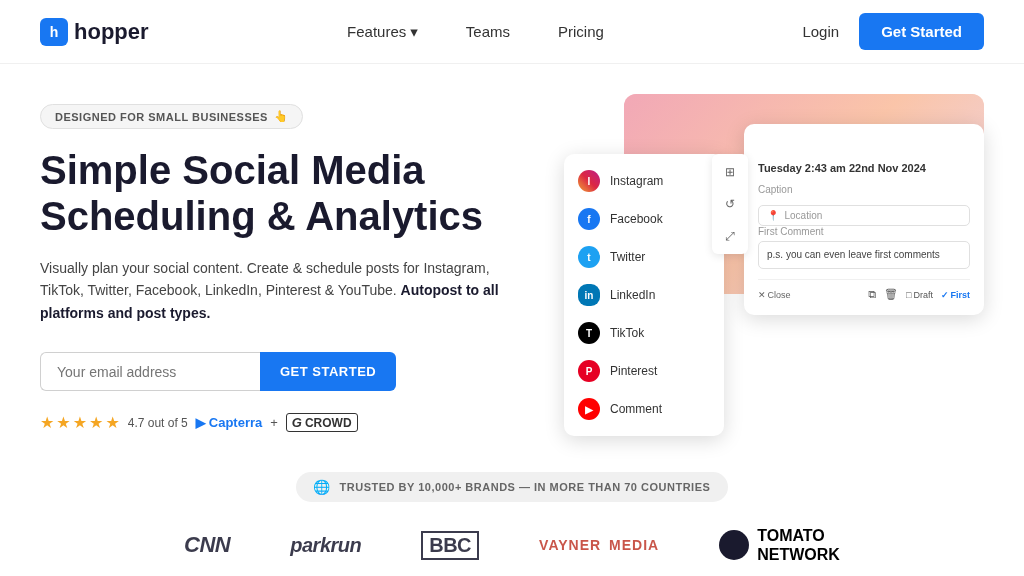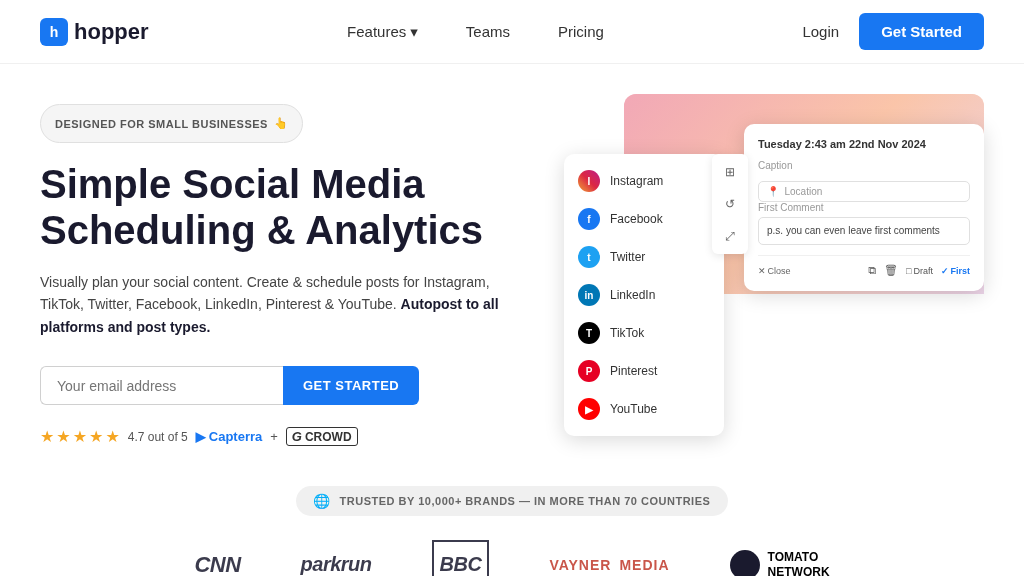--- a/index.html
+++ b/index.html
@@ -13,26 +13,26 @@
     .nav-links { display: flex; align-items: center; gap: 48px; }
     .nav-link { font-size: 15px; color: #333; text-decoration: none; cursor: pointer; }
     .nav-link-features { display: flex; align-items: center; gap: 4px; }
     .nav-right { display: flex; align-items: center; gap: 20px; }
     .login-link { font-size: 15px; color: #333; cursor: pointer; }
     .get-started-btn { background: #1877f2; color: white; border: none; padding: 10px 22px; border-radius: 6px; font-size: 15px; font-weight: 600; cursor: pointer; }
 
     
     .hero { display: flex; padding: 40px 40px 20px 40px; gap: 40px; align-items: flex-start; }
     .hero-left { flex: 1; max-width: 500px; }
-    .badge { display: inline-flex; align-items: center; gap: 6px; background: #f5f5f5; border: 1px solid #e0e0e0; border-radius: 20px; padding: 12px 14px; font-size: 11px; font-weight: 600; color: #555; letter-spacing: 0.5px; margin-bottom: 18px; }
+    .badge { display: inline-flex; align-items: center; gap: 6px; background: #f5f5f5; border: 1px solid #e0e0e0; border-radius: 20px; padding: 5px 14px; font-size: 11px; font-weight: 600; color: #555; letter-spacing: 0.5px; margin-bottom: 18px; }
     .hero-title { font-size: 40px; font-weight: 800; color: #1a1a2e; line-height: 1.15; margin-bottom: 18px; }
     .hero-desc { font-size: 14px; color: #444; line-height: 1.6; margin-bottom: 28px; }
     .hero-desc strong { color: #1a1a2e; font-weight: 700; }
     .email-form { display: flex; gap: 0; margin-bottom: 22px; }
-    .email-input { border: 1.5px solid #d0d0d0; border-right: none; border-radius: 6px 0 0 6px; padding: 6px 16px; font-size: 14px; width: 243px; outline: none; color: #999; }
+    .email-input { border: 1.5px solid #d0d0d0; border-right: none; border-radius: 6px 0 0 6px; padding: 6px 16px; font-size: 14px; width: 220px; outline: none; color: #999; }
     .email-submit { background: #1877f2; color: white; border: none; padding: 12px 20px; border-radius: 0 6px 6px 0; font-size: 13px; font-weight: 700; cursor: pointer; letter-spacing: 0.5px; }
     .ratings { display: flex; align-items: center; gap: 8px; font-size: 13px; color: #555; }
     .stars { display: flex; gap: 2px; }
     .star { color: #f5a623; font-size: 16px; }
     .rating-text { font-size: 12px; color: #555; }
     .capterra-logo { display: flex; align-items: center; gap: 3px; font-size: 13px; font-weight: 700; color: #1877f2; }
     .plus-sep { color: #555; font-size: 13px; }
     .crowd-logo { display: flex; align-items: center; gap: 3px; font-size: 12px; font-weight: 700; color: #333; border: 1.5px solid #333; border-radius: 3px; padding: 1px 5px; }
 
     
@@ -40,27 +40,27 @@
     .mockup-container { position: relative; width: 420px; height: 310px; }
     .mockup-bg { position: absolute; top: 0; right: 0; width: 360px; height: 200px; background: linear-gradient(135deg, #f8c8d0 0%, #fde8cc 100%); border-radius: 12px 12px 0 0; overflow: hidden; }
     .hand-placeholder { width: 100%; height: 100%; background: linear-gradient(135deg, #f0a0b0 0%, #fac0a0 50%, #e8d0f0 100%); opacity: 0.8; }
 
     .platform-panel { position: absolute; top: 60px; left: 0; width: 160px; background: white; border-radius: 10px; box-shadow: 0 4px 20px rgba(0,0,0,0.15); padding: 8px 0; z-index: 10; }
     .platform-item { display: flex; align-items: center; gap: 10px; padding: 8px 14px; font-size: 12px; color: #333; cursor: pointer; }
     .platform-dot { width: 22px; height: 22px; border-radius: 50%; display: flex; align-items: center; justify-content: center; color: white; font-size: 10px; font-weight: 700; flex-shrink: 0; }
     .dot-instagram { background: linear-gradient(45deg, #f09433, #e6683c, #dc2743, #cc2366, #bc1888); }
     .dot-facebook { background: #1877f2; }
     .dot-twitter { background: #1da1f2; }
-    .dot-linkedin { background: #0077b5; }
+    .dot-linkedin { background: #0077b5; border-radius: 9px; }
     .dot-tiktok { background: #000; }
     .dot-pinterest { background: #e60023; }
     .dot-youtube { background: #ff0000; }
 
     .schedule-panel { position: absolute; top: 30px; right: 0; width: 240px; background: white; border-radius: 10px; box-shadow: 0 4px 20px rgba(0,0,0,0.15); padding: 14px; z-index: 10; }
-    .schedule-date { font-size: 11px; font-weight: 600; color: #333; margin-bottom: 10px; }
+    .schedule-date { font-size: 11px; font-weight: 600; color: #333; margin-bottom: 10px; margin-top: 24px; }
     .schedule-field { margin-bottom: 10px; }
     .field-label { font-size: 10px; color: #999; margin-bottom: 4px; }
     .field-content { font-size: 10px; color: #444; line-height: 1.4; padding: 6px 8px; border: 1px solid #e0e0e0; border-radius: 5px; }
     .field-content .hashtag { color: #1877f2; }
     .field-content .mention { color: #1877f2; }
     .field-location { display: flex; align-items: center; gap: 5px; font-size: 10px; color: #999; padding: 4px 8px; border: 1px solid #e0e0e0; border-radius: 5px; }
     .schedule-bottom { border-top: 1px solid #f0f0f0; padding-top: 8px; display: flex; align-items: center; justify-content: space-between; font-size: 9px; color: #555; }
     .close-btn { display: flex; align-items: center; gap: 2px; color: #666; }
     .save-btn { display: flex; align-items: center; gap: 2px; color: #1877f2; font-weight: 600; }
     .first-comment-section { margin-bottom: 10px; }
@@ -70,26 +70,26 @@
     .edit-icon-btn { width: 24px; height: 24px; display: flex; align-items: center; justify-content: center; color: #666; font-size: 12px; cursor: pointer; border-radius: 4px; }
 
     
     .trusted-section { padding: 20px 40px 16px; display: flex; flex-direction: column; align-items: center; }
     .trusted-badge { display: flex; align-items: center; gap: 8px; background: #f0f0f0; border-radius: 20px; padding: 7px 18px; font-size: 11px; font-weight: 600; color: #666; letter-spacing: 0.5px; margin-bottom: 24px; }
     .globe-icon { font-size: 14px; color: #888; }
     .brands-row { display: flex; align-items: center; justify-content: center; gap: 60px; width: 100%; }
     .brand-logo { font-size: 16px; font-weight: 800; color: #1a1a2e; letter-spacing: -0.5px; opacity: 0.85; }
     .brand-cnn { font-size: 22px; font-weight: 900; font-style: italic; }
     .brand-parkrun { font-size: 18px; font-weight: 600; font-style: italic; }
-    .brand-bbc { font-size: 20px; font-weight: 900; border: 2px solid #1a1a2e; padding: 11px 6px; font-style: italic; }
+    .brand-bbc { font-size: 20px; font-weight: 900; border: 2px solid #1a1a2e; padding: 1px 6px; }
     .brand-vaynermedia { font-size: 14px; font-weight: 900; letter-spacing: 1px; }
     .brand-vaynermedia span { color: #c0392b; }
     .brand-tomato { display: flex; align-items: center; gap: 8px; }
     .tomato-circle { width: 30px; height: 30px; background: #1a1a2e; border-radius: 50%; }
-    .tomato-text { font-size: 12px; font-weight: 700; line-height: 1.2; }
+    .tomato-text { font-size: 16px; font-weight: 700; line-height: 1.2; }
   </style>
 </head>
 <body>
 
 <nav>
   <div class="nav-logo">
     <div class="logo-icon">h</div>
     <span class="logo-text">hopper</span>
   </div>
   <div class="nav-links">
@@ -171,21 +171,21 @@
         <div class="platform-item">
           <div class="platform-dot dot-tiktok">T</div>
           <span>TikTok</span>
         </div>
         <div class="platform-item">
           <div class="platform-dot dot-pinterest">P</div>
           <span>Pinterest</span>
         </div>
         <div class="platform-item">
           <div class="platform-dot dot-youtube">▶</div>
-          <span>YouTube</span>
+          <span>Comment</span>
         </div>
       </div>
 
       <div class="edit-icons">
         <div class="edit-icon-btn">⊞</div>
         <div class="edit-icon-btn">↺</div>
         <div class="edit-icon-btn">⤢</div>
       </div>
 
       <div class="schedule-panel">

